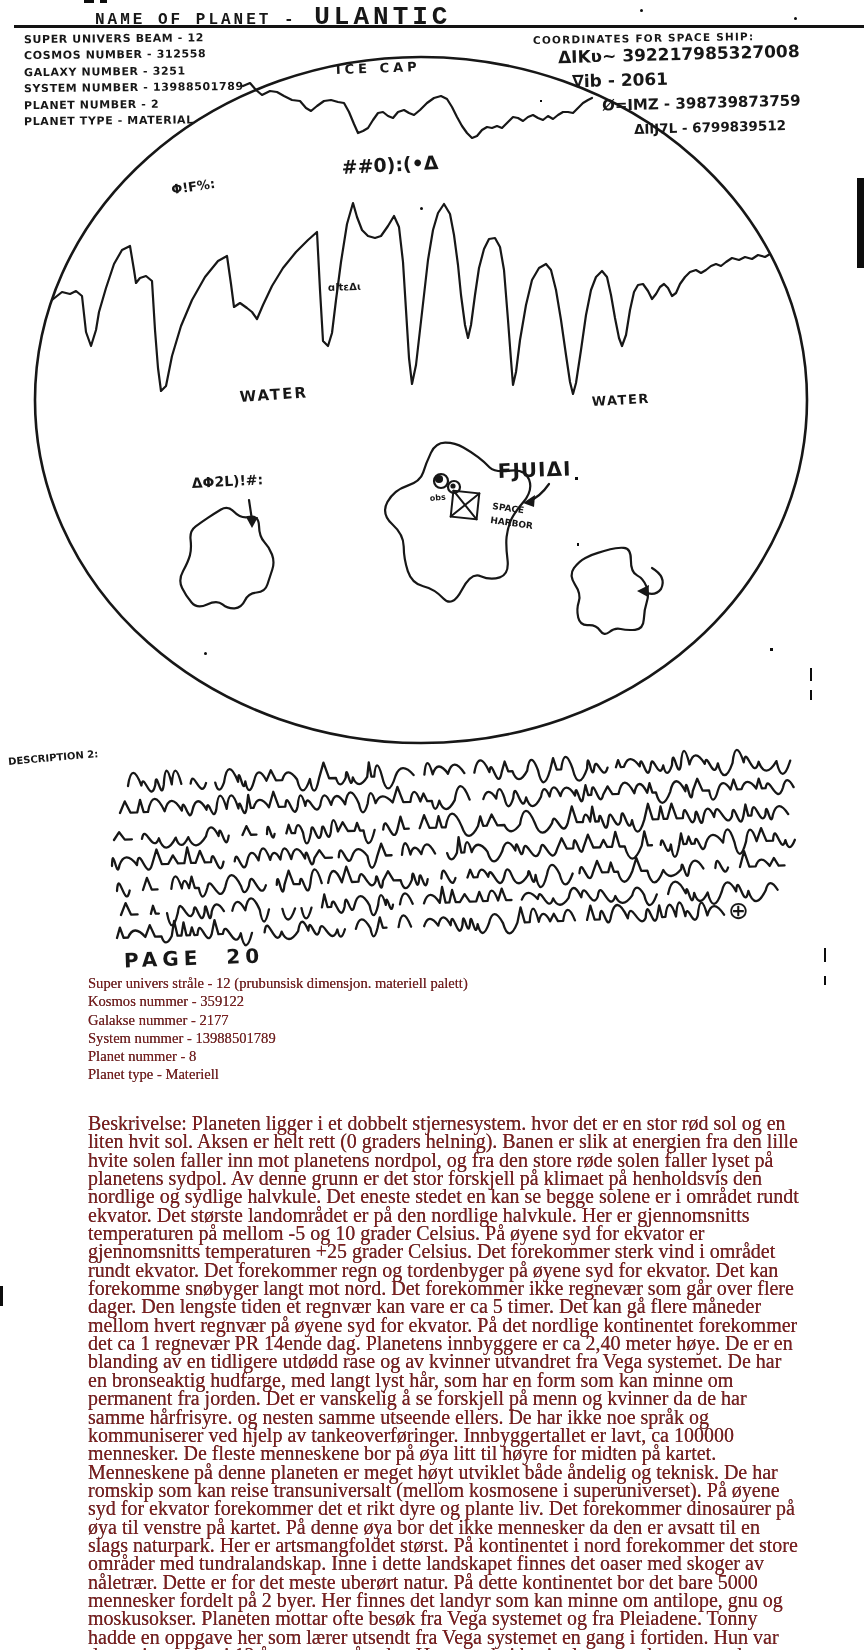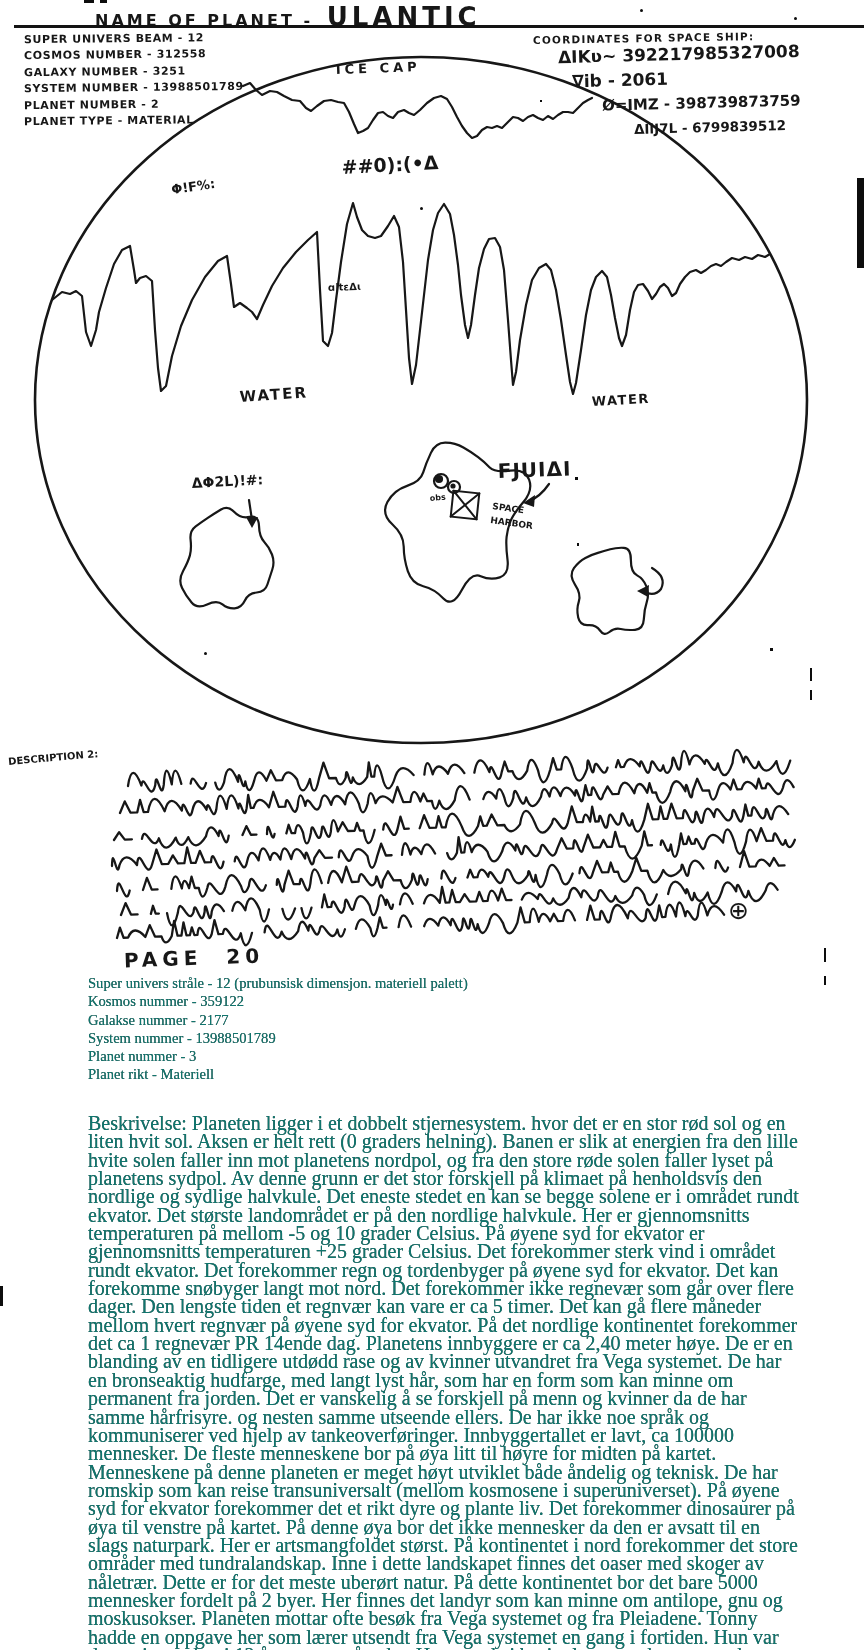--- a/index.html
+++ b/index.html
@@ -2,21 +2,21 @@
 <html><head>
 <meta charset="utf-8">
 <style>
   html,body{margin:0;padding:0;background:#ffffff;}
   #page{position:relative;width:864px;height:1650px;background:#ffffff;overflow:hidden;
         font-family:"Liberation Serif",serif;color:#161616;}
   .abs{position:absolute;}
   .hw{font-family:"DejaVu Sans",sans-serif;font-weight:700;color:#171717;white-space:nowrap;}
   .rule{background:#131313;}
   .artifact{background:#0d0d0d;}
-  .typed{font-family:"Liberation Serif",serif;color:#0f766e;text-shadow:0 0 0.4px #444;}
+  .typed{font-family:"Liberation Serif",serif;color:#7f1d1d;text-shadow:0 0 0.4px #444;}
   #meta-list div{font-size:11px;letter-spacing:0.6px;line-height:16.4px;transform:rotate(-0.6deg);}
   #coords-lines div{white-space:nowrap;}
   #typed-list div{font-size:14.6px;line-height:18.3px;}
   #body-text{font-size:20px;line-height:18.35px;width:712px;}
   svg text{font-family:"DejaVu Sans",sans-serif;font-weight:700;fill:#171717;}
 </style>
 </head>
 <body>
 
 <div id="page">
@@ -79,21 +79,21 @@
     <text x="328" y="291" font-size="10" transform="rotate(-2 328 291)">ɑ|tεΔɩ</text>
     <text x="240" y="402" font-size="15" letter-spacing="2" transform="rotate(-4 240 402)">WATER</text>
     <text x="592" y="406" font-size="13" letter-spacing="1.5" transform="rotate(-3 592 406)">WATER</text>
     <text x="192" y="488" font-size="14" transform="rotate(-3 192 488)">ΔΦ2L)!#:</text>
     <text x="498" y="478" font-size="20" letter-spacing="1" transform="rotate(-2 498 478)">FJUIΔI</text>
     <text x="492" y="509" font-size="9" transform="rotate(8 492 509)">SPACE</text>
     <text x="490" y="523" font-size="9" transform="rotate(8 490 523)">HARBOR</text>
     <text x="430" y="501" font-size="8" transform="rotate(-5 430 501)">obs</text>
   </svg>
 
-  <div class="abs hw" style="left:95px;top:2px;">
+  <div class="abs hw" style="left:95px;top:2px;font-family:Liberation Mono, monospace;">
     <span style="font-size:16px;letter-spacing:3px;">NAME OF PLANET -</span>
     <span style="font-size:26px;letter-spacing:4px;margin-left:8px;">ULANTIC</span>
   </div>
   <div class="abs rule" style="left:14px;top:25px;width:850px;height:3px;"></div>
 
   <div id="meta-list" class="abs hw" style="left:24px;top:31px;">
     <div>SUPER UNIVERS BEAM - 12</div>
     <div>COSMOS NUMBER - 312558</div>
     <div>GALAXY NUMBER - 3251</div>
     <div>SYSTEM NUMBER - 13988501789</div>
@@ -111,22 +111,22 @@
 
   <div class="abs hw" style="left:8px;top:752px;font-size:10px;transform:rotate(-5deg);">DESCRIPTION 2:</div>
   <div class="abs hw" style="left:728px;top:896px;font-size:25px;font-weight:400;">⊕</div>
   <div class="abs hw" style="left:124px;top:946px;font-size:20px;letter-spacing:5px;transform:rotate(-2deg);white-space:pre;">PAGE  20</div>
 
   <div id="typed-list" class="abs typed" style="left:88px;top:974px;">
     <div>Super univers stråle - 12 (prubunsisk dimensjon. materiell palett)</div>
     <div>Kosmos nummer - 359122</div>
     <div>Galakse nummer - 2177</div>
     <div>System nummer - 13988501789</div>
-    <div>Planet nummer - 3</div>
-    <div>Planet rikt - Materiell</div>
+    <div>Planet nummer - 8</div>
+    <div>Planet type - Materiell</div>
   </div>
 
   <div id="body-text" class="abs typed" style="left:88px;top:1114px;">Beskrivelse: Planeten ligger i et dobbelt stjernesystem. hvor det er en stor rød sol og en liten hvit sol. Aksen er helt rett (0 graders helning). Banen er slik at energien fra den lille hvite solen faller inn mot planetens nordpol, og fra den store røde solen faller lyset på planetens sydpol.  Av denne grunn er det stor forskjell på klimaet på henholdsvis den nordlige og sydlige halvkule. Det eneste stedet en kan se begge solene er i området rundt ekvator. Det største landområdet er på den nordlige halvkule. Her er gjennomsnitts temperaturen på mellom -5 og  10 grader Celsius. På øyene syd for ekvator er gjennomsnitts temperaturen +25 grader Celsius. Det forekommer sterk vind i området rundt ekvator. Det forekommer regn og tordenbyger på øyene syd for ekvator. Det kan forekomme snøbyger langt mot nord. Det forekommer ikke regnevær som går over flere dager. Den lengste tiden et regnvær kan vare er ca 5 timer. Det kan gå flere måneder mellom hvert regnvær på øyene syd for ekvator. På det nordlige kontinentet forekommer det ca 1 regnevær PR 14ende dag. Planetens innbyggere er ca 2,40 meter høye. De er en blanding av en tidligere utdødd rase og av kvinner utvandret fra Vega systemet. De har en bronseaktig hudfarge, med langt lyst hår, som har en form som kan minne om permanent fra jorden. Det er vanskelig å se forskjell på menn og kvinner da de har samme hårfrisyre. og nesten samme utseende ellers.  De har ikke noe språk og kommuniserer ved hjelp av tankeoverføringer. Innbyggertallet er lavt, ca 100000 mennesker. De fleste menneskene bor på øya litt til høyre for midten på kartet.  Menneskene på denne planeten er meget høyt utviklet både åndelig og teknisk.  De har romskip som kan reise transuniversalt (mellom kosmosene i superuniverset). På øyene syd for ekvator forekommer det et rikt dyre og plante liv. Det forekommer dinosaurer på øya til venstre på kartet. På denne øya bor det ikke mennesker da den er avsatt til en slags naturpark. Her er artsmangfoldet størst. På kontinentet i nord forekommer det store områder med tundralandskap. Inne i dette landskapet finnes det oaser med skoger av nåletrær. Dette er for det meste uberørt natur. På dette kontinentet bor det bare 5000 mennesker fordelt på 2 byer. Her finnes det landyr som kan minne om antilope, gnu og moskusokser. Planeten mottar ofte besøk fra Vega systemet og fra Pleiadene. Tonny hadde en oppgave her som lærer utsendt fra Vega systemet en gang i fortiden. Hun var da stasjonert her i 12 år og syv måneder. Hun var da i besittelse av en kropp som kunne bli ca 3500 år gammel.  Det var i den fasen hvor den rasen som finnes på planeten nå ble oppbygget i samarbeid med kvinner fra Vega systemet. Det var for hennes tid på Pleiadene. Hun var da inkarnert som en av de sterke kvinner i Vega systemet.</div>
 
   <div class="abs artifact" style="left:857px;top:178px;width:7px;height:90px;"></div>
   <div class="abs artifact" style="left:810px;top:668px;width:2px;height:13px;"></div>
   <div class="abs artifact" style="left:810px;top:690px;width:2px;height:10px;"></div>
   <div class="abs artifact" style="left:824px;top:948px;width:2px;height:14px;"></div>
   <div class="abs artifact" style="left:824px;top:976px;width:2px;height:9px;"></div>
   <div class="abs artifact" style="left:0px;top:1286px;width:3px;height:20px;"></div>

